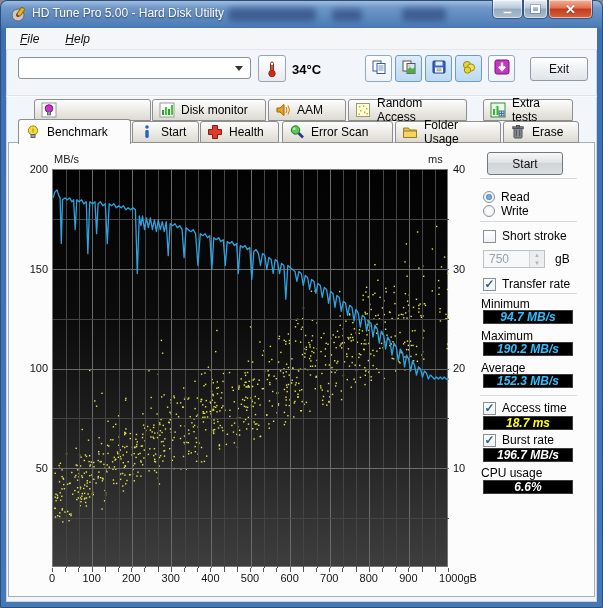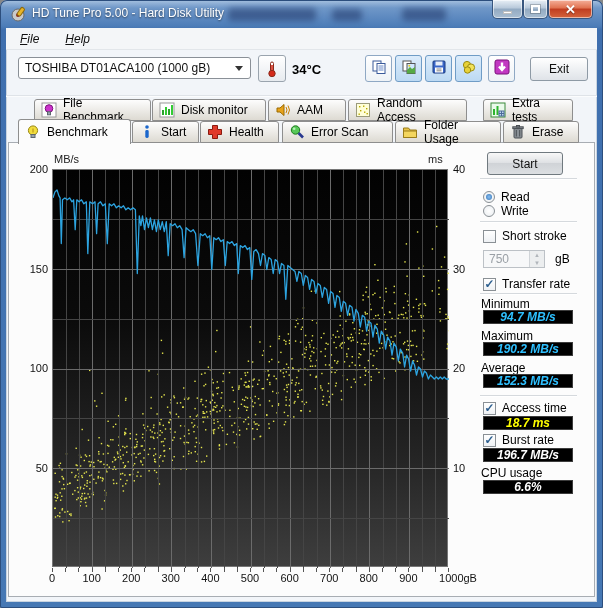--- a/index.html
+++ b/index.html
@@ -109,21 +109,20 @@
   </div>
 
   <div id="client"></div>
 
   <div id="menubar">
       <div class="menu-item"><u>F</u>ile</div>
       <div class="menu-item"><u>H</u>elp</div>
     </div>
 
   <div id="drive-select">
-    <span>TOSHIBA DT01ACA100 (1000 gB)</span>
     <div id="drive-arrow"></div>
   </div>
   <div id="thermo-btn">
     <svg width="16" height="18" viewBox="0 0 16 18">
       <rect x="6.5" y="2" width="3" height="10" rx="1.5" fill="#fff" stroke="#8a2a1a"></rect>
       <rect x="7.2" y="5" width="1.6" height="8" fill="#d42a1a"></rect>
       <circle cx="8" cy="13.5" r="3.2" fill="#d42a1a" stroke="#8a2a1a"></circle>
     </svg>
   </div>
   <div id="temp">34°C</div>
@@ -175,21 +174,20 @@
     </div>
   <div id="toolbar-sep"></div>
 
   <div id="tabs-row1">
       <div class="tab" style="left: 34px; top: 99px; width: 117px; z-index: 1;">
         <span class="ticon"><svg viewBox="0 0 16 16" width="16" height="16">
             <rect x="1" y="1" width="14" height="14" fill="#fff" stroke="#999"></rect>
             <circle cx="8" cy="6.5" r="3.8" fill="#cc33cc" stroke="#7a117a"></circle>
             <rect x="6.5" y="9.8" width="3" height="3" fill="#9aa4ae" stroke="#5d666e"></rect>
           </svg></span>
-        <span>File Benchmark</span>
       </div>
       <div class="tab" style="left: 152px; top: 99px; width: 114px; z-index: 1;">
         <span class="ticon"><svg viewBox="0 0 16 16" width="16" height="16">
             <rect x="1" y="1" width="14" height="14" fill="#fff" stroke="#999"></rect>
             <rect x="3" y="8" width="2" height="5" fill="#28a428"></rect>
             <rect x="6" y="5" width="2" height="8" fill="#33cc33"></rect>
             <rect x="9" y="7" width="2" height="6" fill="#28a428"></rect>
             <rect x="12" y="3" width="2" height="10" fill="#33cc33"></rect>
           </svg></span>
         <span>Disk monitor</span>

